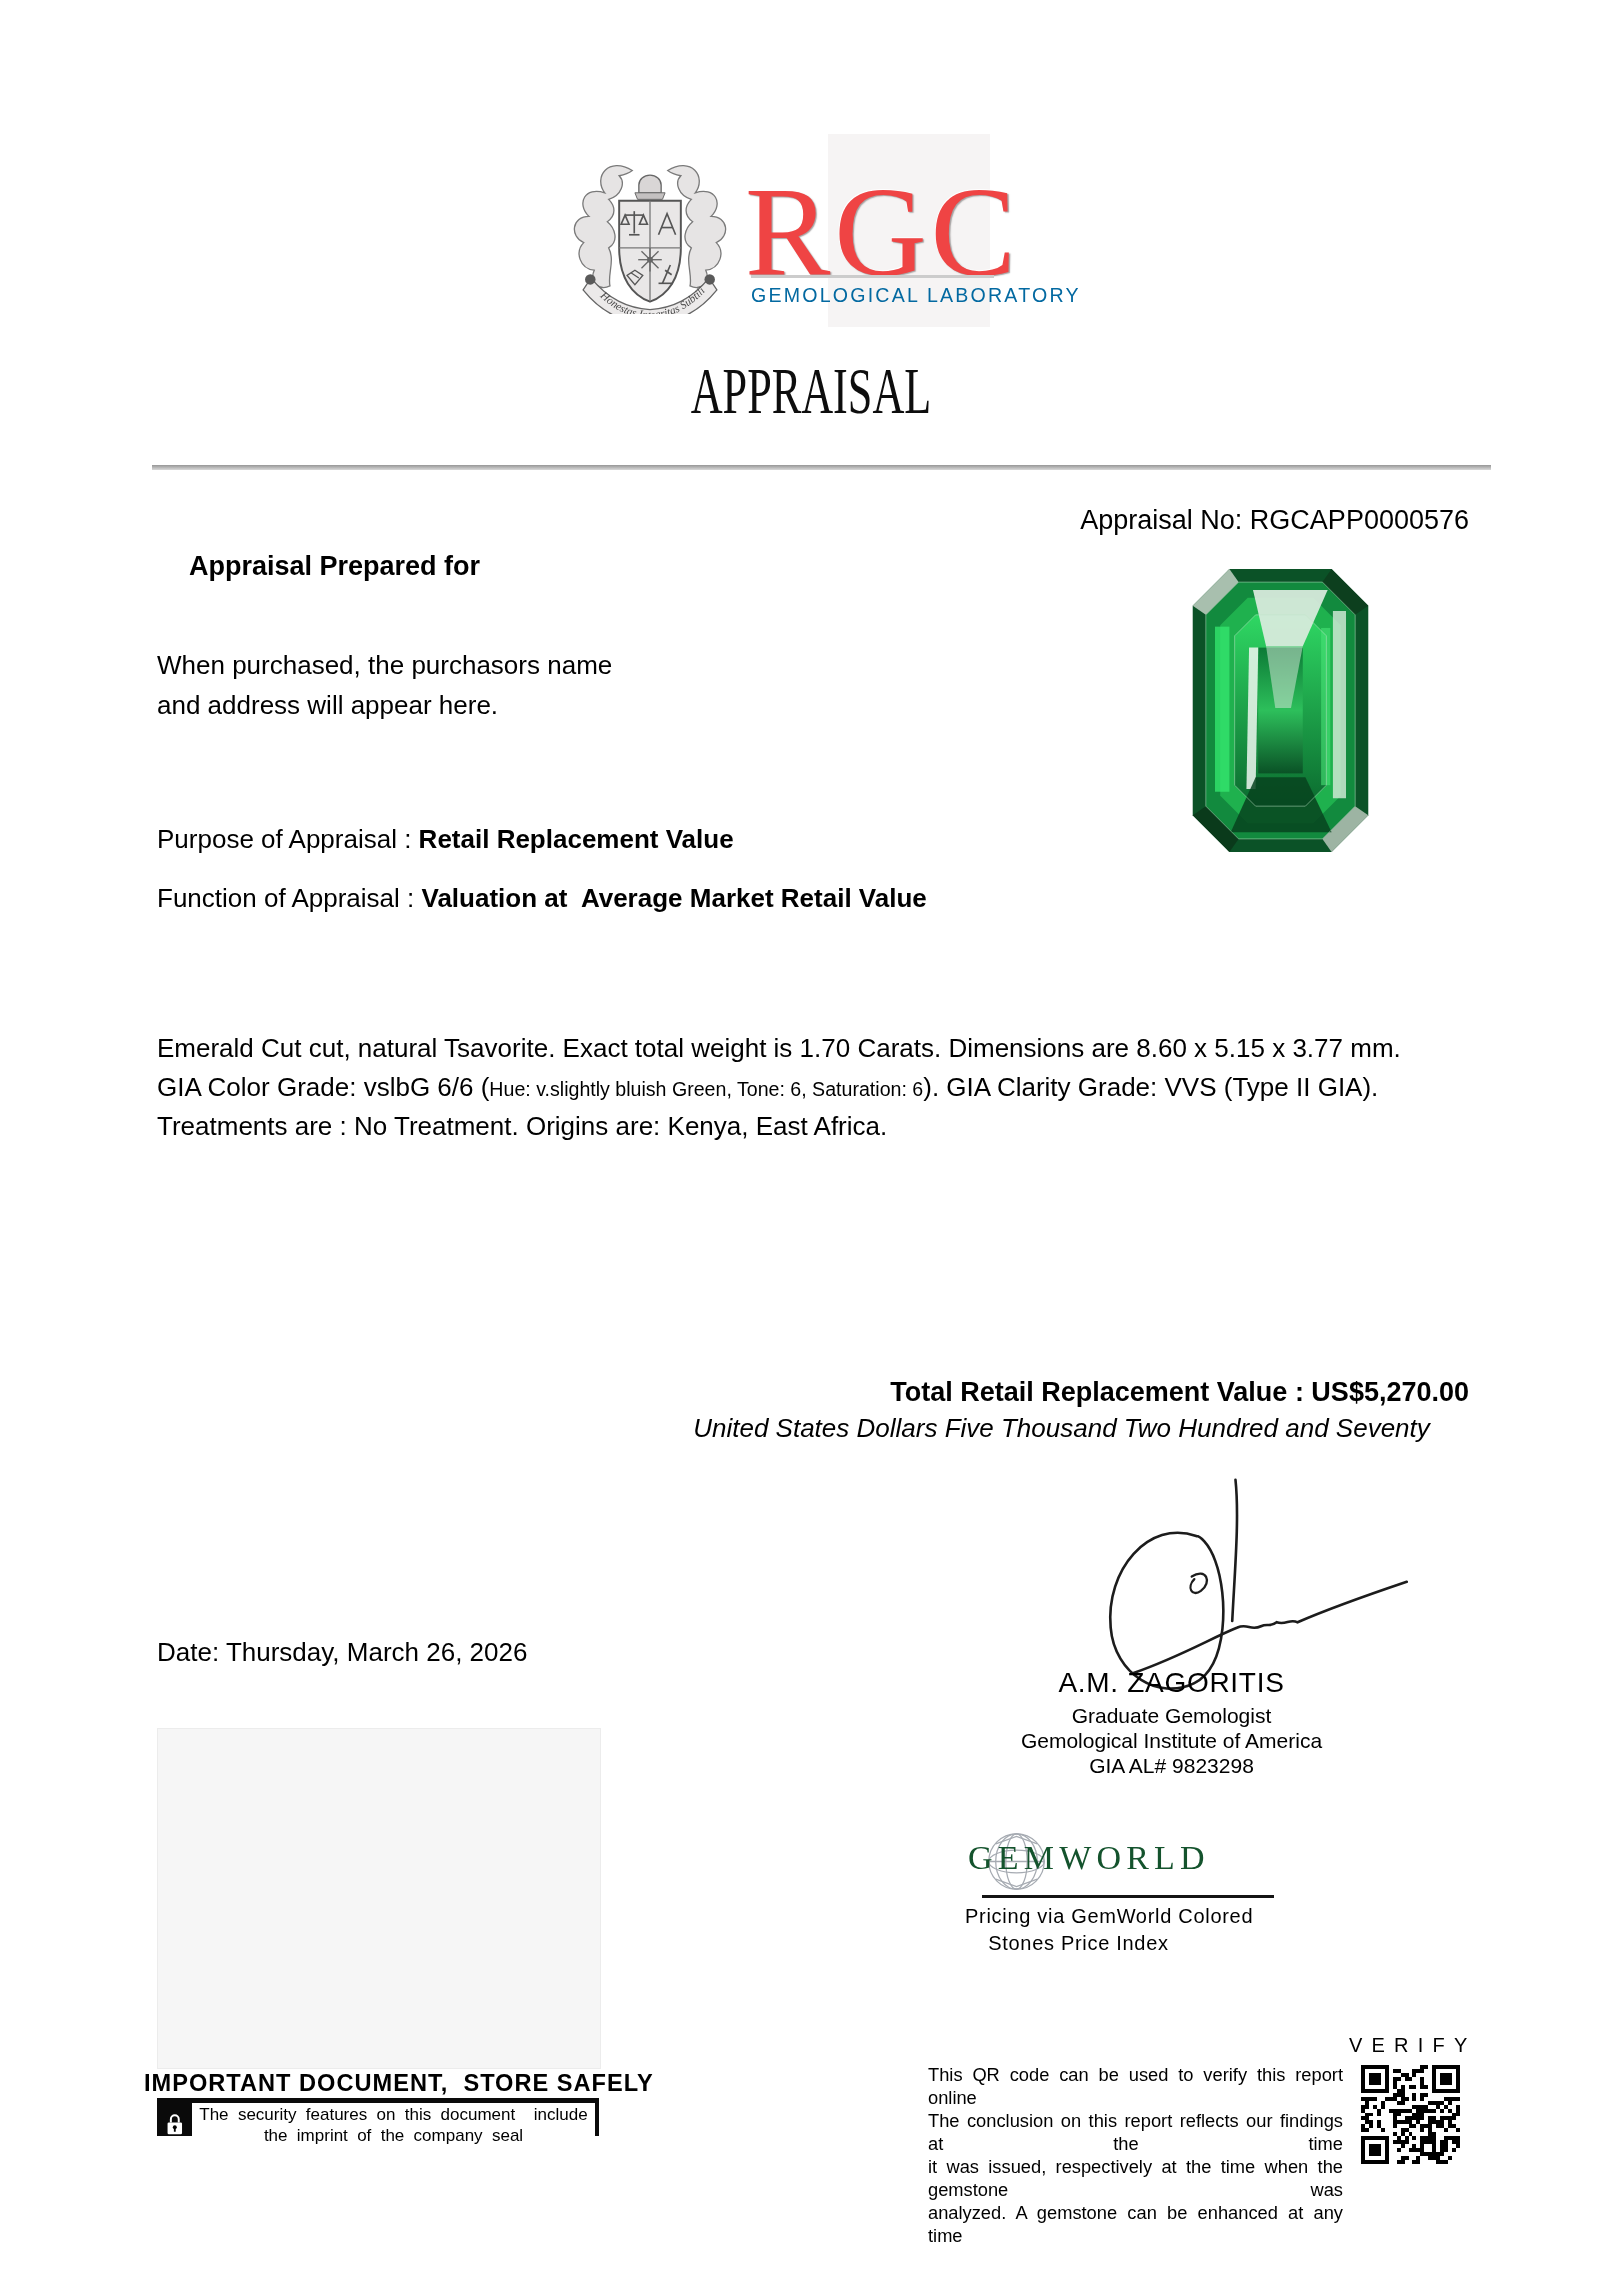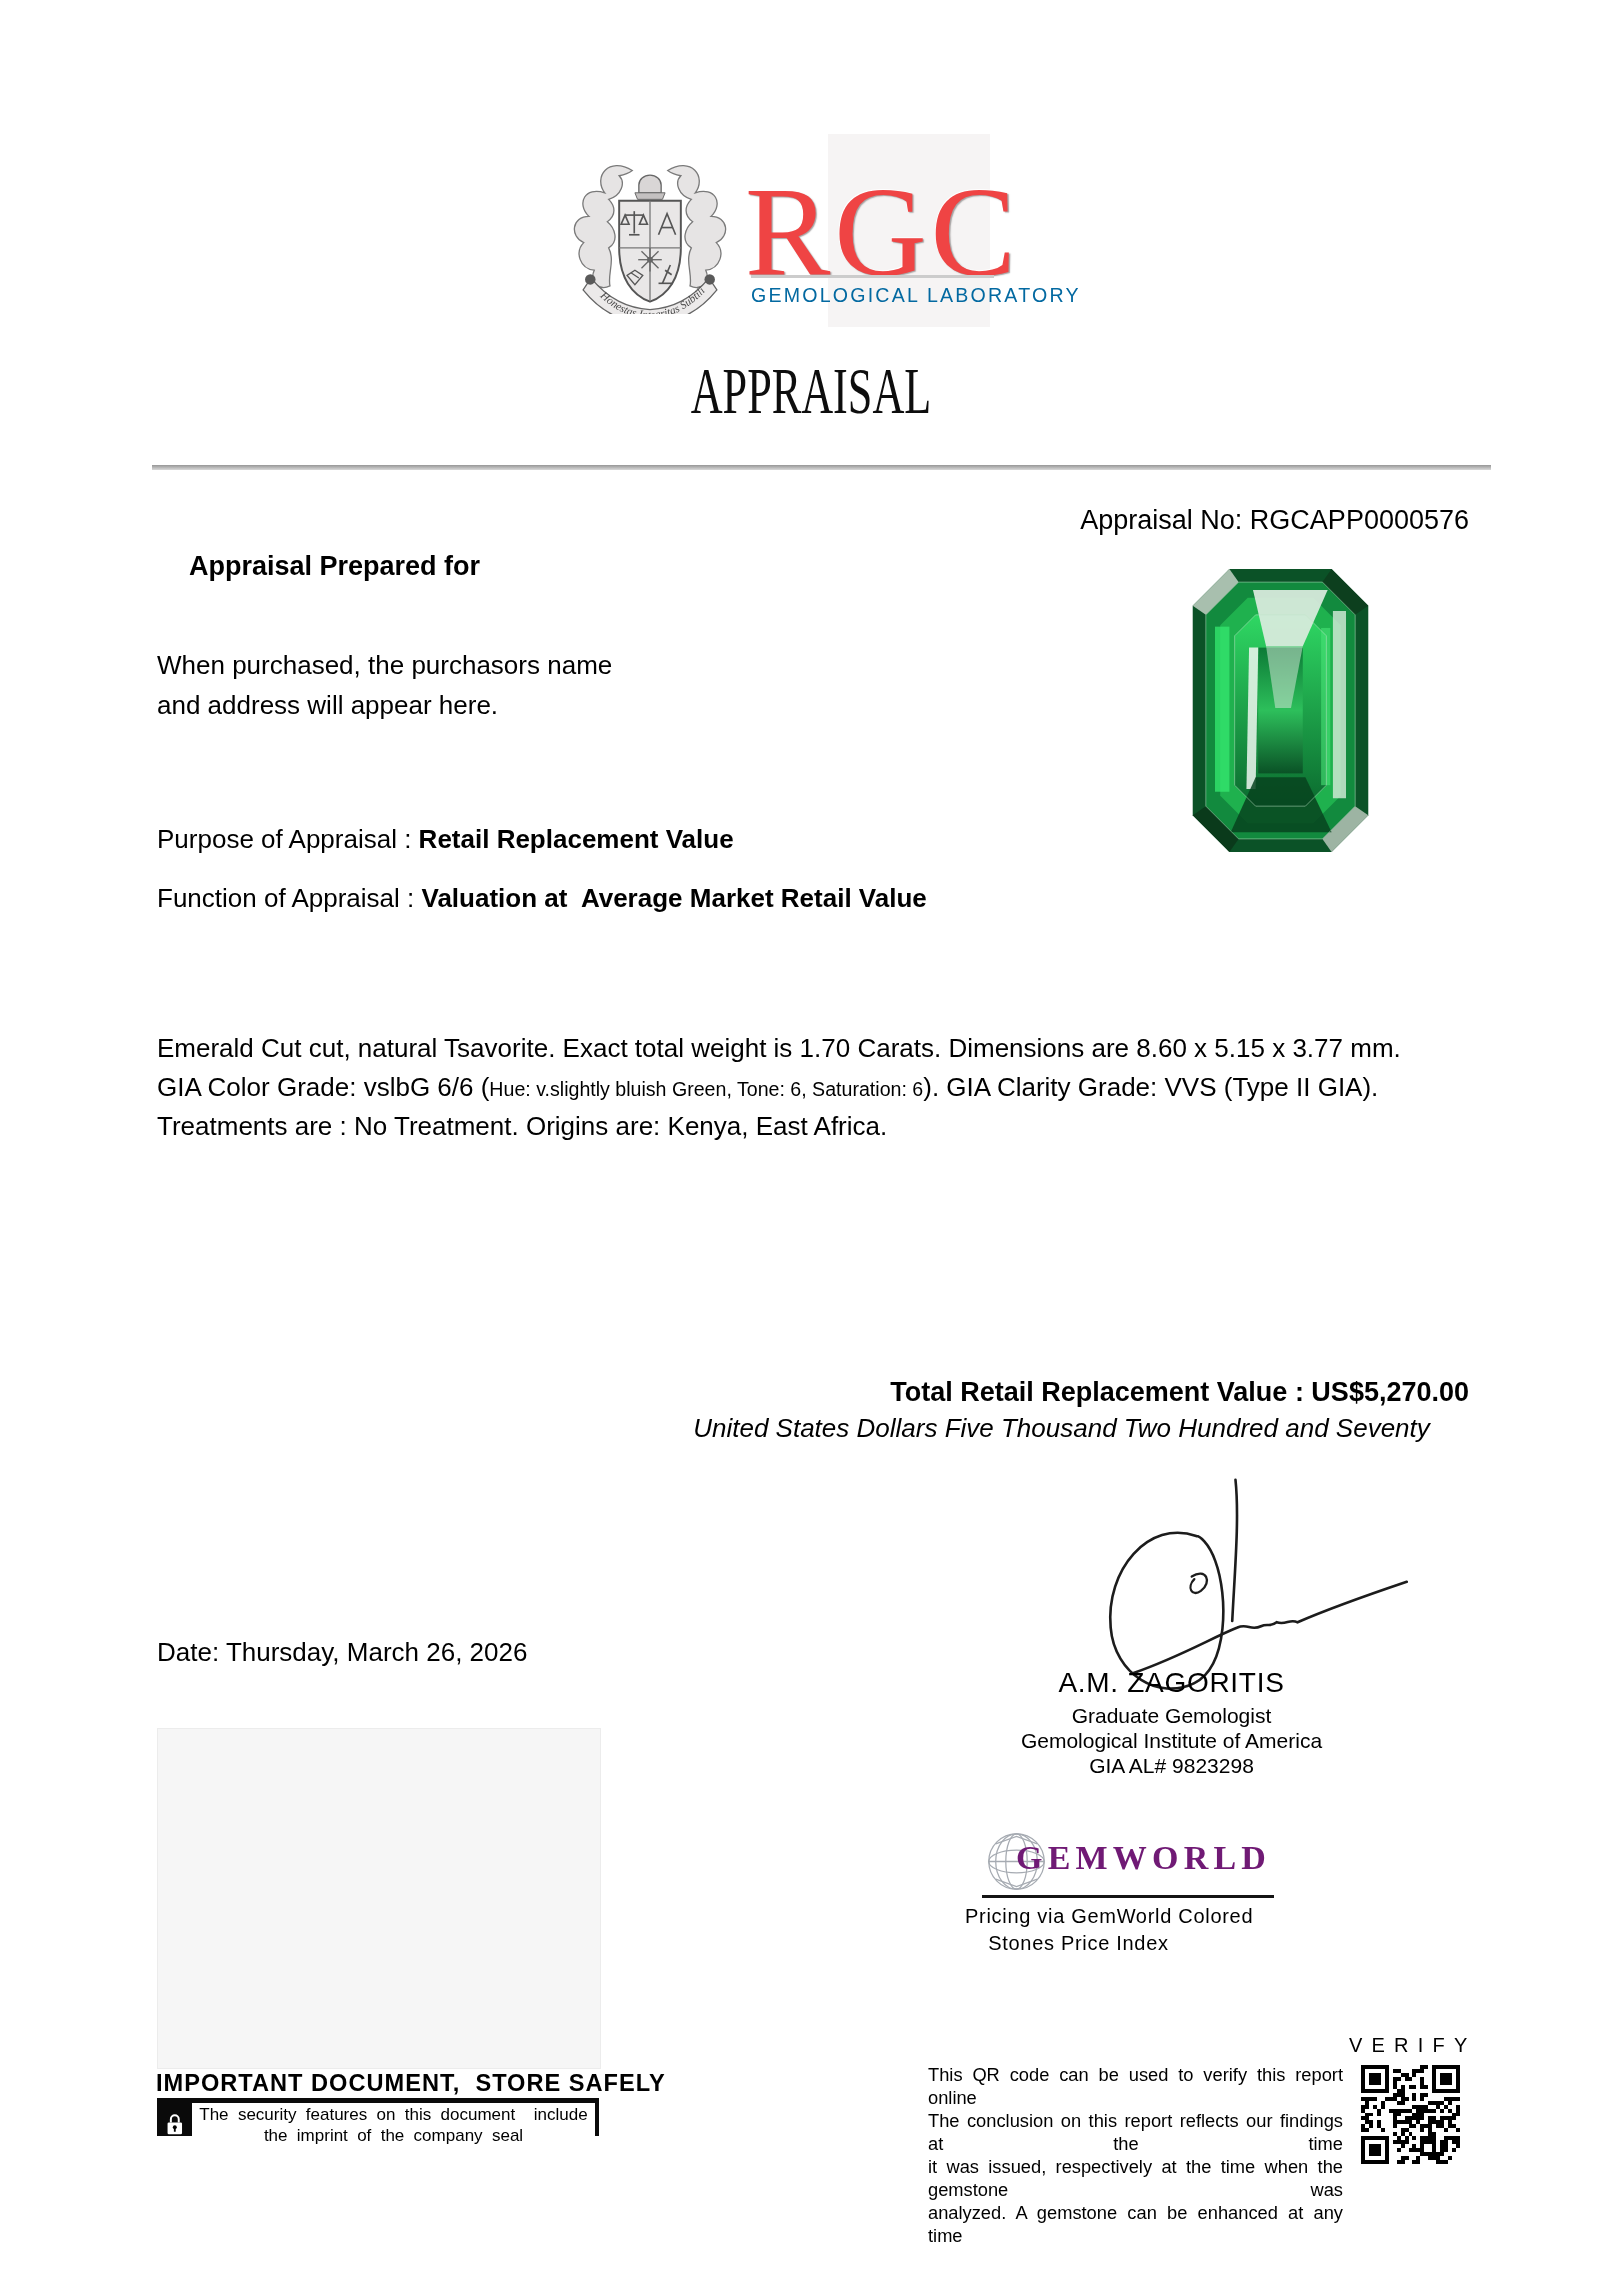--- a/index.html
+++ b/index.html
@@ -36,28 +36,28 @@
   .total-words{left:654px;top:1413px;width:815px;text-align:center;font-size:26px;font-style:italic;white-space:nowrap;}
   .signature{left:1037px;top:1472px;width:380px;height:232px;}
   .date-line{left:157px;top:1637px;font-size:26px;white-space:nowrap;}
   .signer{left:1008px;width:327px;text-align:center;white-space:nowrap;}
   .signer-name{top:1667px;font-size:28px;letter-spacing:0.7px;}
   .signer-t1{top:1704px;font-size:21px;}
   .signer-t2{top:1729px;font-size:21px;}
   .signer-t3{top:1754px;font-size:21px;}
   
   .globe{left:985px;top:1830px;width:63px;height:63px;}
-  .gw-brand{left:1016px;top:1839px;font-family:"Liberation Serif",serif;font-weight:bold;
-            font-size:34px;letter-spacing:5.2px;color:#701a75;white-space:nowrap;}
+  .gw-brand{left:968px;top:1839px;font-family:"Liberation Serif",serif;font-weight:normal;
+            font-size:34px;letter-spacing:5.2px;color:#14532d;white-space:nowrap;}
   .gw-underline{left:982px;top:1895px;width:292px;height:3.3px;background:#141414;}
   .gw-p1{left:965px;top:1905px;width:327px;text-align:left;font-size:20px;letter-spacing:0.7px;white-space:nowrap;}
   .gw-p2{left:915px;top:1932px;width:327px;text-align:center;font-size:20px;letter-spacing:0.7px;white-space:nowrap;}
   
   .gray-box{left:157px;top:1728px;width:442px;height:339px;background:#f6f6f6;border:0.7px solid #ececec;}
-  .important{left:156px;top:2070px;width:458px;font-size:23.6px;font-weight:bold;letter-spacing:1px;white-space:pre;}
+  .important{left:144px;top:2070px;width:458px;font-size:23.6px;font-weight:bold;letter-spacing:1px;white-space:pre;}
   .sec-bar{left:157px;top:2098px;width:442px;height:38px;background:#0a0a0a;}
   .sec-box{position:absolute;left:35px;top:4.6px;width:403px;height:43px;background:#ffffff;}
   .sec-line{position:absolute;left:0;width:403px;text-align:center;font-size:17px;word-spacing:4.6px;white-space:pre;}
   .sec-l1{top:2.6px;}
   .sec-l2{top:23.6px;}
   .lock{position:absolute;left:7.9px;top:14.4px;width:19.6px;height:25px;}
   
   .verify{left:1349px;top:2034px;font-size:20px;letter-spacing:9.2px;white-space:nowrap;}
   .qr{left:1361px;top:2065px;width:99px;height:99px;}
   .qr-text{left:928px;top:2063px;width:415px;font-size:18.3px;line-height:23px;}

